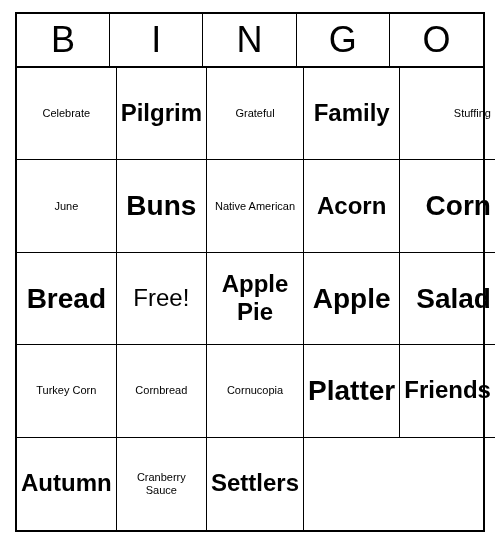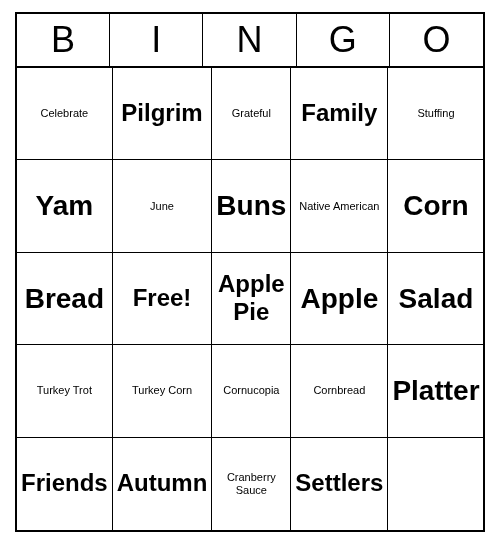--- a/index.html
+++ b/index.html
@@ -59,20 +59,21 @@
       justify-content: center;
       text-align: center;
       border-right: 1px solid #000;
       border-bottom: 1px solid #000;
       padding: 4px;
       line-height: 1.2;
     }
 
     .bingo-cell:nth-child(5n) {
       border-right: none;
+      justify-content: flex-end;
     }
 
     .bingo-cell:nth-child(n+21) {
       border-bottom: none;
     }
 
     .bingo-cell .cell-text {
       font-size: 13px;
     }
 
@@ -85,21 +86,21 @@
       font-size: 24px;
       font-weight: bold;
     }
 
     .bingo-cell.small-text .cell-text {
       font-size: 11px;
     }
 
     .bingo-cell.free-cell .cell-text {
       font-size: 24px;
-      font-weight: bold;
+      font-weight: normal;
     }
   </style>
 </head>
 <body>
 
 <div class="bingo-card">
   <div class="bingo-header">
   <div class="bingo-header-cell">B</div>
       <div class="bingo-header-cell">I</div>
       <div class="bingo-header-cell">N</div>
@@ -115,61 +116,58 @@
       </div>
       <div class="bingo-cell small-text">
         <span class="cell-text">Grateful</span>
       </div>
       <div class="bingo-cell medium-text">
         <span class="cell-text">Family</span>
       </div>
       <div class="bingo-cell small-text">
         <span class="cell-text">Stuffing</span>
       </div>
-      <div class="bingo-cell large-text">
-        <span class="cell-text">Yam</span>
-      </div>
       <div class="bingo-cell small-text">
         <span class="cell-text">June</span>
       </div>
       <div class="bingo-cell large-text">
         <span class="cell-text">Buns</span>
       </div>
       <div class="bingo-cell small-text">
         <span class="cell-text">Native American</span>
+      </div>
+      <div class="bingo-cell medium-text">
+        <span class="cell-text">Acorn</span>
       </div>
       <div class="bingo-cell large-text">
         <span class="cell-text">Corn</span>
       </div>
       <div class="bingo-cell large-text">
         <span class="cell-text">Bread</span>
       </div>
       <div class="bingo-cell free-cell">
         <span class="cell-text">Free!</span>
       </div>
       <div class="bingo-cell medium-text">
         <span class="cell-text">Apple Pie</span>
       </div>
       <div class="bingo-cell large-text">
         <span class="cell-text">Apple</span>
       </div>
       <div class="bingo-cell large-text">
         <span class="cell-text">Salad</span>
       </div>
       <div class="bingo-cell small-text">
-        <span class="cell-text">Turkey Trot</span>
-      </div>
-      <div class="bingo-cell small-text">
         <span class="cell-text">Turkey Corn</span>
       </div>
       <div class="bingo-cell small-text">
-        <span class="cell-text">Cornucopia</span>
+        <span class="cell-text">Cornbread</span>
       </div>
       <div class="bingo-cell small-text">
-        <span class="cell-text">Cornbread</span>
+        <span class="cell-text">Cornucopia</span>
       </div>
       <div class="bingo-cell large-text">
         <span class="cell-text">Platter</span>
       </div>
       <div class="bingo-cell medium-text">
         <span class="cell-text">Friends</span>
       </div>
       <div class="bingo-cell medium-text">
         <span class="cell-text">Autumn</span>
       </div>

